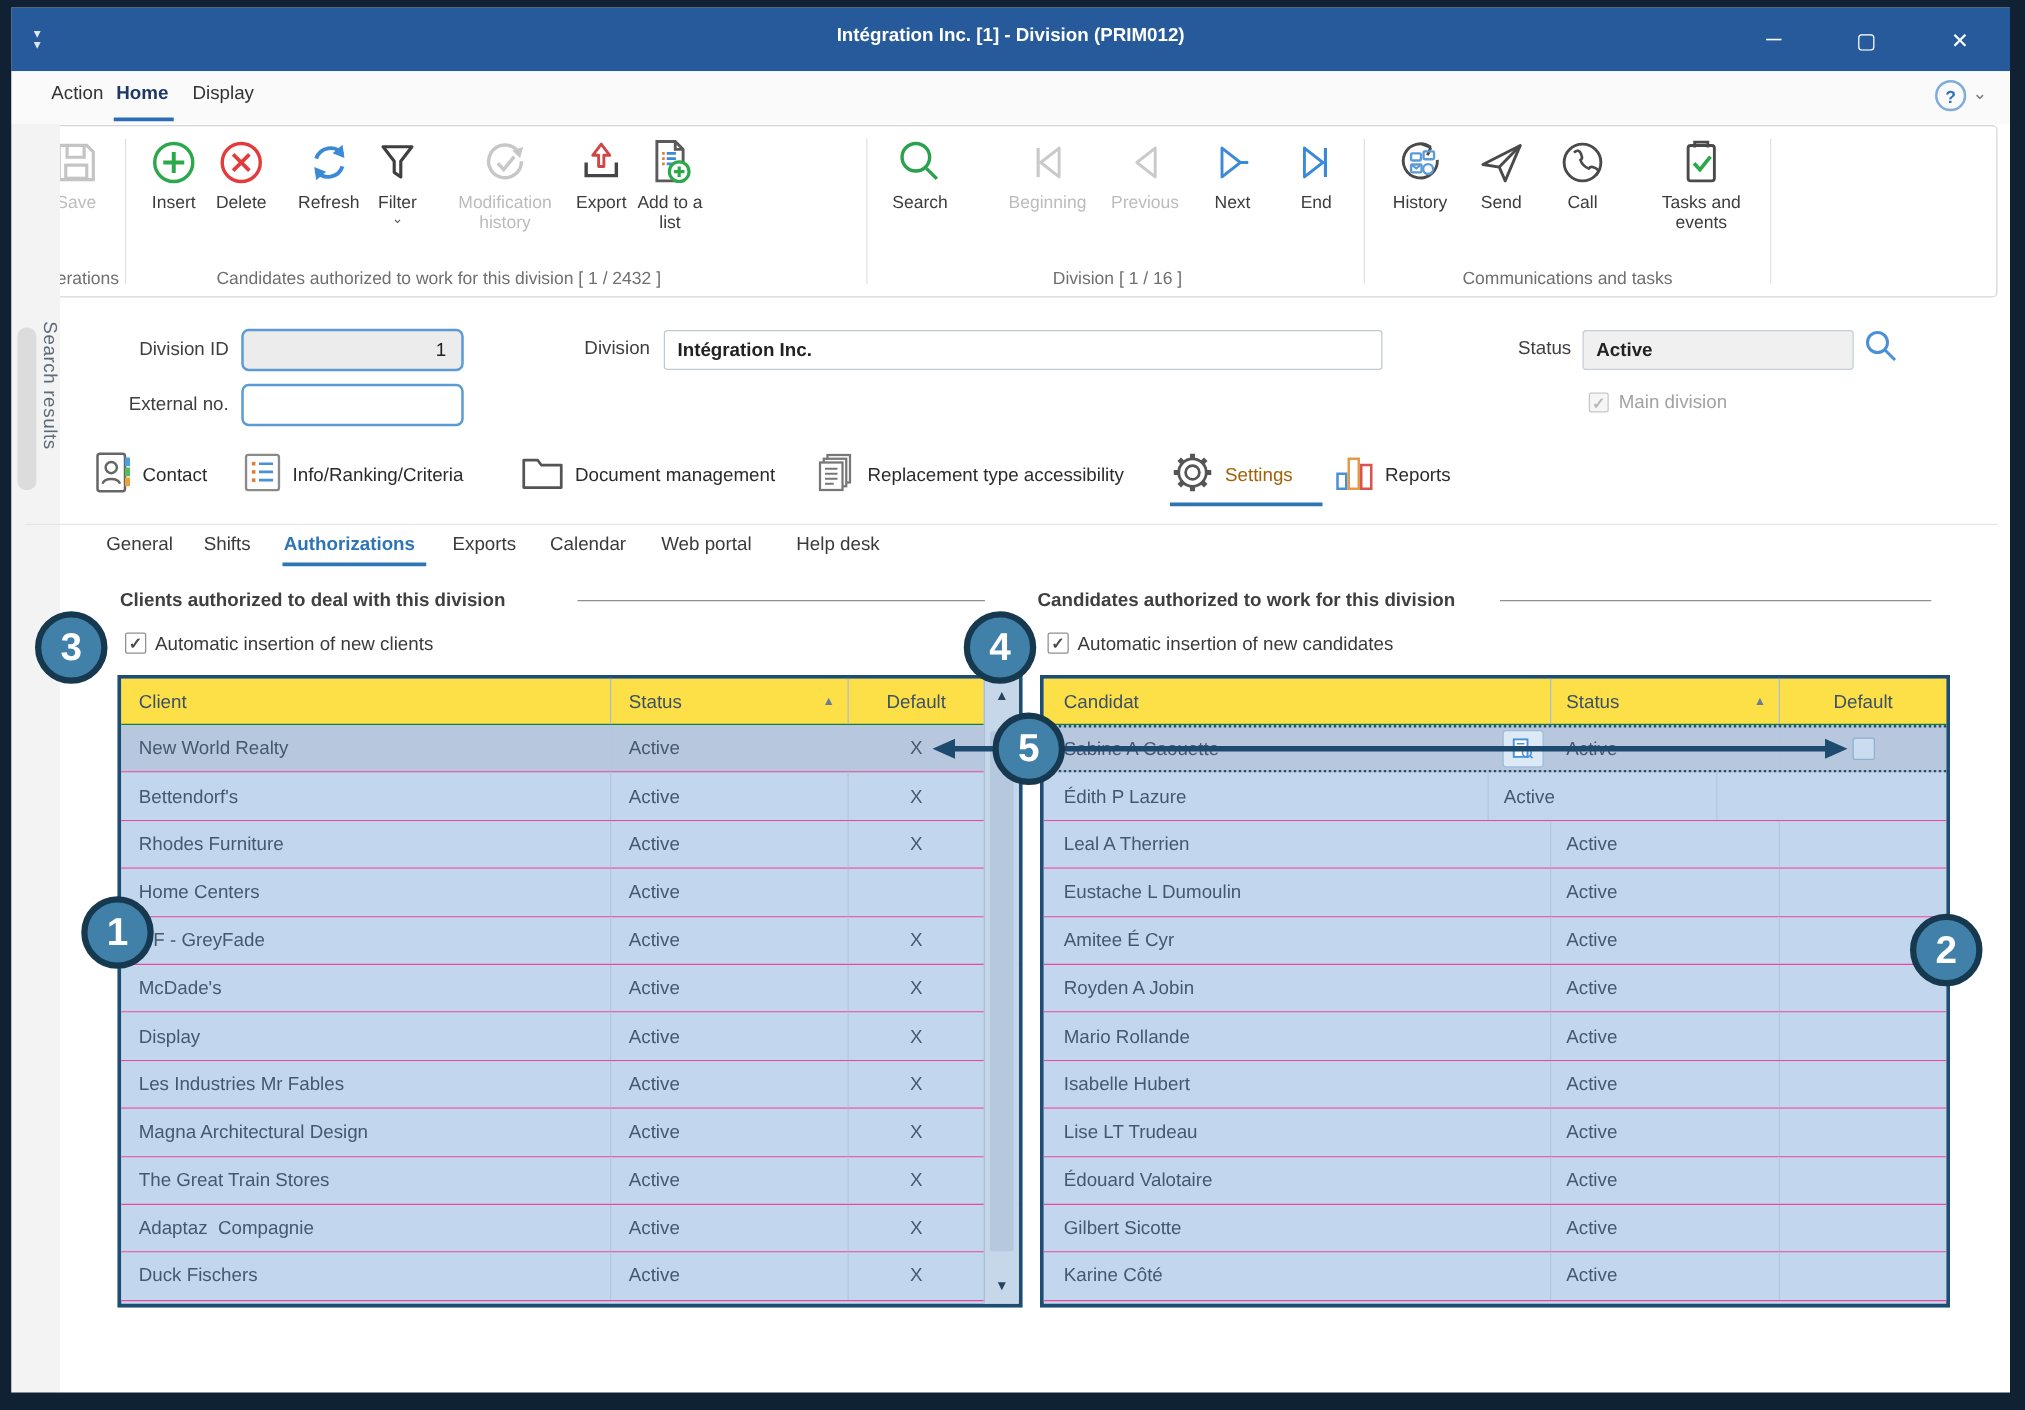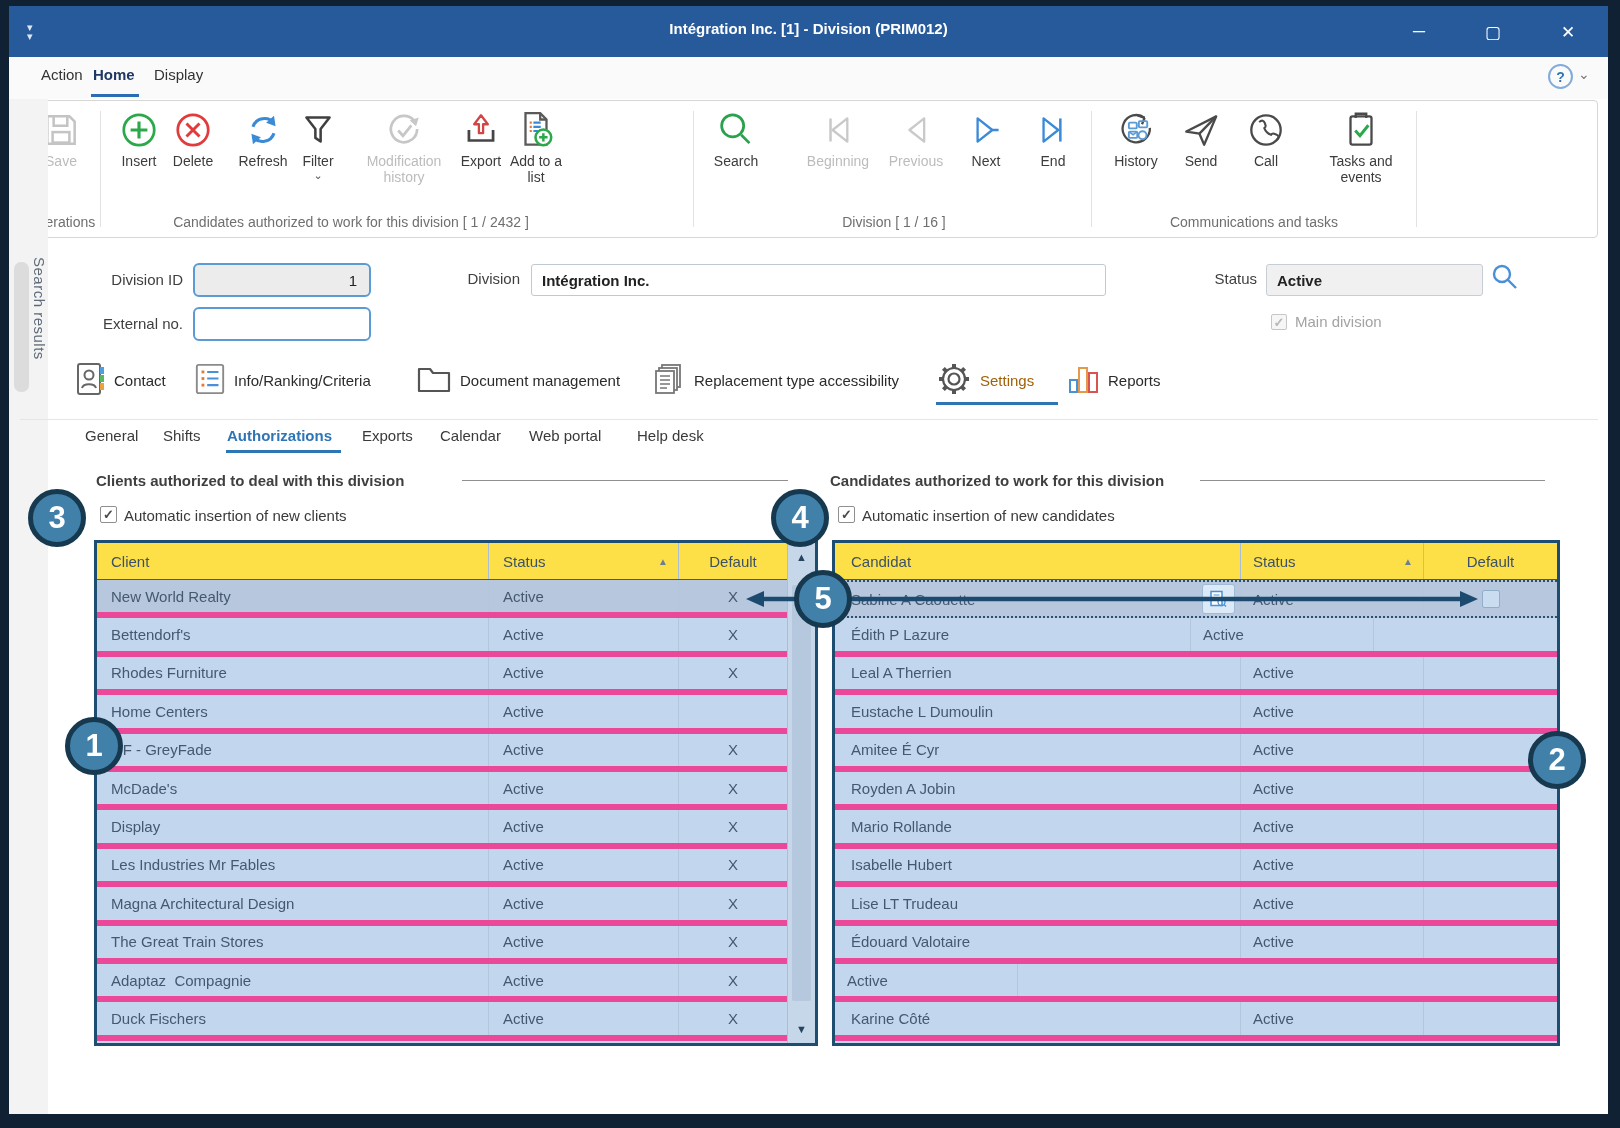--- a/index.html
+++ b/index.html
@@ -60,21 +60,21 @@
   
   .panel-title{position:absolute;top:472px;font-size:15px;font-weight:bold;color:#3f3f3f;}
   .panel-line{position:absolute;top:480px;height:1px;background:#909090;}
   .panel-cb-label{position:absolute;top:507px;font-size:15px;color:#3a3a3a;}
   
   .tbl{position:absolute;top:540px;height:506px;border:3px solid #1e4d72;background:#c2d7ee;box-sizing:border-box;z-index:5;}
   .thead{height:37px;background:#fde047;border-bottom:1px solid #15803d;display:flex;box-sizing:border-box;}
   .th{box-sizing:border-box;border-right:1px solid #a9bfd7;display:flex;align-items:center;padding-left:14px;color:#3d5166;font-size:15px;}
   .th.last{border-right:none;}
   .sort{margin-left:auto;margin-right:10px;font-size:10px;color:#6b7f94;}
-  .tr{height:38.4px;display:flex;border-bottom:6px solid #ec4899;box-sizing:border-box;background:#c2d7ee;}
+  .tr{height:38.4px;display:flex;border-bottom:1px solid #ec4899;box-sizing:border-box;background:#c2d7ee;}
   .tr.sel{background:#b7c7de;}
   .tr.dotted{border-top:2px dotted #2d4f6e;border-bottom:2px dotted #2d4f6e;}
   .td{box-sizing:border-box;border-right:1px solid #b3c6dc;display:flex;align-items:center;font-size:15px;color:#44596f;white-space:pre;overflow:hidden;}
   .td.ctr{justify-content:center;}
   .td.last{border-right:none;}
   .vscroll{position:absolute;top:0;right:0;bottom:0;width:27px;background:#c6d7ea;border-left:1px solid #a9bfd7;}
   .vs-arrow{position:absolute;left:0;width:100%;text-align:center;font-size:11px;color:#27445f;}
   .vs-thumb{position:absolute;left:4px;right:4px;top:42px;bottom:42px;background:#b5c8dd;border-radius:2px;}
   .row-iconbtn{width:31px;height:28px;margin-left:auto;margin-right:5px;background:#dce9f6;border:1px solid #9fbbd6;border-radius:3px;
     display:flex;align-items:center;justify-content:center;}
@@ -537,20 +537,21 @@
           <div class="td" style="width:406px;padding-left:16px;">Lise LT Trudeau</div>
           <div class="td" style="width:183px;padding-left:12px;">Active</div>
           <div class="td ctr last" style="width:133px;"></div>
         </div>
         <div class="tr">
           <div class="td" style="width:406px;padding-left:16px;">Édouard Valotaire</div>
           <div class="td" style="width:183px;padding-left:12px;">Active</div>
           <div class="td ctr last" style="width:133px;"></div>
         </div>
         <div class="tr">
+          <div class="td" style="width:406px;padding-left:16px;">Gilbert Sicotte</div>
           <div class="td" style="width:183px;padding-left:12px;">Active</div>
           <div class="td ctr last" style="width:133px;"></div>
         </div>
         <div class="tr">
           <div class="td" style="width:406px;padding-left:16px;">Karine Côté</div>
           <div class="td" style="width:183px;padding-left:12px;">Active</div>
           <div class="td ctr last" style="width:133px;"></div>
         </div>
       </div>
   </div>

